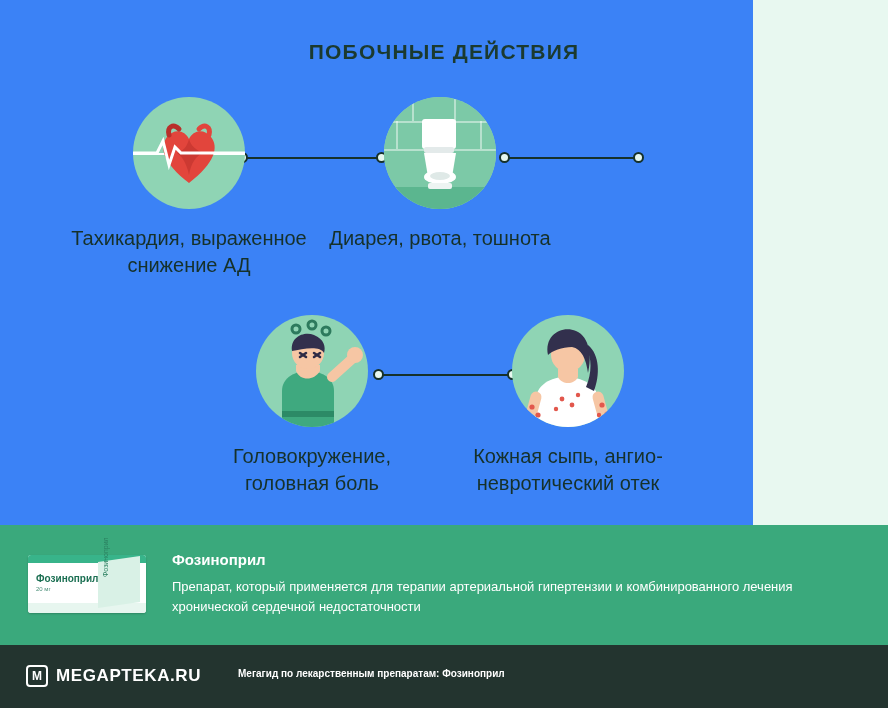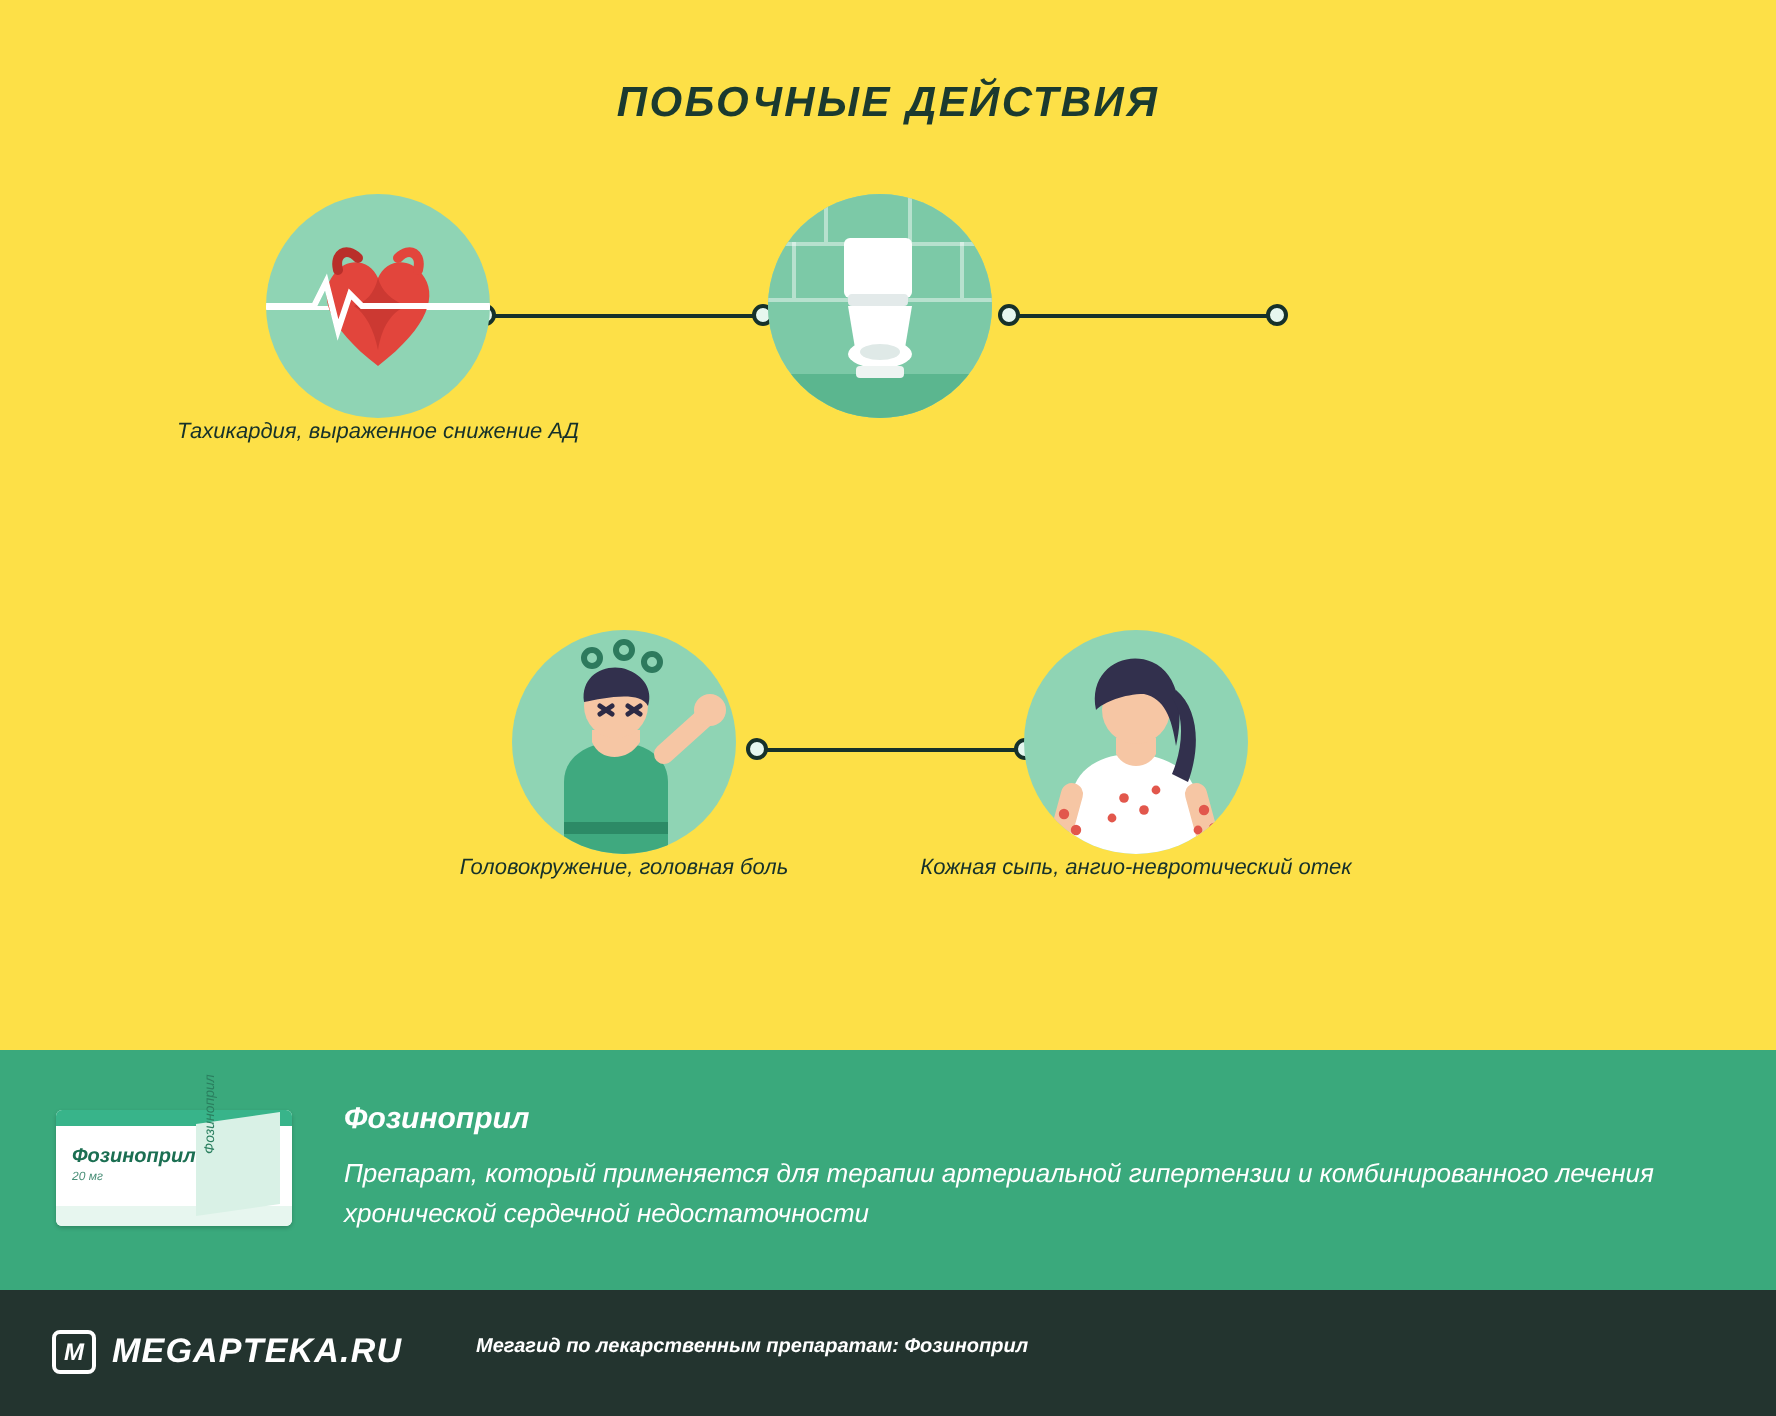--- a/index.html
+++ b/index.html
@@ -2,41 +2,41 @@
 <html><head>
 <meta charset="utf-8">
 <style>
   html,body{margin:0;padding:0;}
   body{
     width:888px;height:708px;
     font-family:"Liberation Sans", sans-serif;
     background:#e8f8f0;
     overflow:hidden;
   }
-  .page{position:relative;width:888px;height:708px;background:#fde047;font-style:italic;}
+  .page{position:relative;width:753px;height:708px;background:#3b82f6;}
 
   
   .title{
     position:absolute;top:40px;left:0;width:888px;
     text-align:center;
     font-size:21px;font-weight:bold;letter-spacing:1.2px;
     color:#1b3a2f;text-transform:uppercase;
   }
 
   
   .node{position:absolute;text-align:center;}
   .circle{
     width:112px;height:112px;border-radius:50%;
     background:#8fd4b4;
     position:relative;overflow:hidden;
     margin:0 auto;
   }
   .caption{
-    margin-top:0;
-    font-size:11px;line-height:1.35;color:#16312a;
+    margin-top:16px;
+    font-size:20px;line-height:1.35;color:#16312a;
   }
 
   
   #n1{left:64px;top:97px;width:250px;}
   #n2{left:320px;top:97px;width:240px;}
   #n3{left:568px;top:97px;width:256px;}
   
   #n4{left:200px;top:315px;width:224px;}
   #n5{left:452px;top:315px;width:232px;}
 
@@ -149,20 +149,21 @@
       <div class="floor"></div>
       <svg width="112" height="112" viewBox="0 0 112 112" style="position:absolute;left:0;top:0">
         <rect x="38" y="22" width="34" height="30" rx="3" fill="#ffffff"></rect>
         <rect x="40" y="50" width="30" height="6" rx="2" fill="#e3eaea"></rect>
         <path d="M40 56 H72 L68 80 H44 Z" fill="#ffffff"></path>
         <ellipse cx="56" cy="80" rx="16" ry="7" fill="#ffffff"></ellipse>
         <ellipse cx="56" cy="79" rx="10" ry="4" fill="#dfe9e7"></ellipse>
         <rect x="44" y="86" width="24" height="6" rx="2" fill="#eef4f2"></rect>
       </svg>
     </div>
+    <div class="caption">Диарея, рвота, тошнота</div>
   </div>
 
 
   <div class="node" id="n4">
     <div class="circle">
       <svg width="112" height="112" viewBox="0 0 112 112" style="position:absolute;left:0;top:0">
         <path d="M26 112 L26 76 C26 62 40 56 52 56 C64 56 78 62 78 76 L78 112 Z" fill="#3fa97f"></path>
         <rect x="26" y="96" width="52" height="6" fill="#2c8a66"></rect>
         <path d="M40 56 C44 66 58 66 64 56 L64 50 H40 Z" fill="#f6c6a4"></path>
         <circle cx="52" cy="38" r="16" fill="#f6c6a4"></circle>

